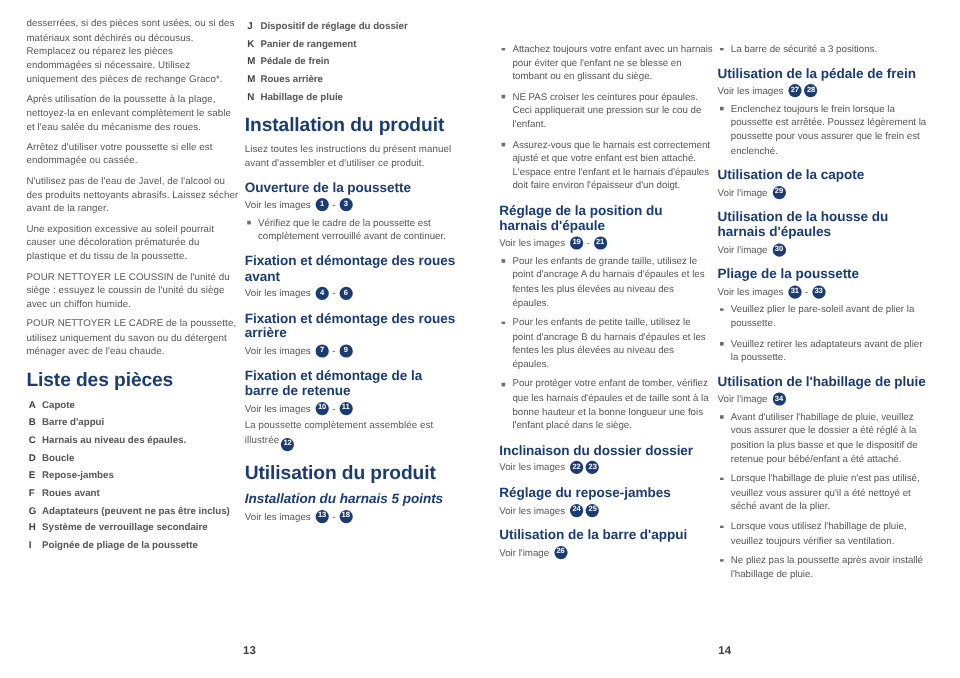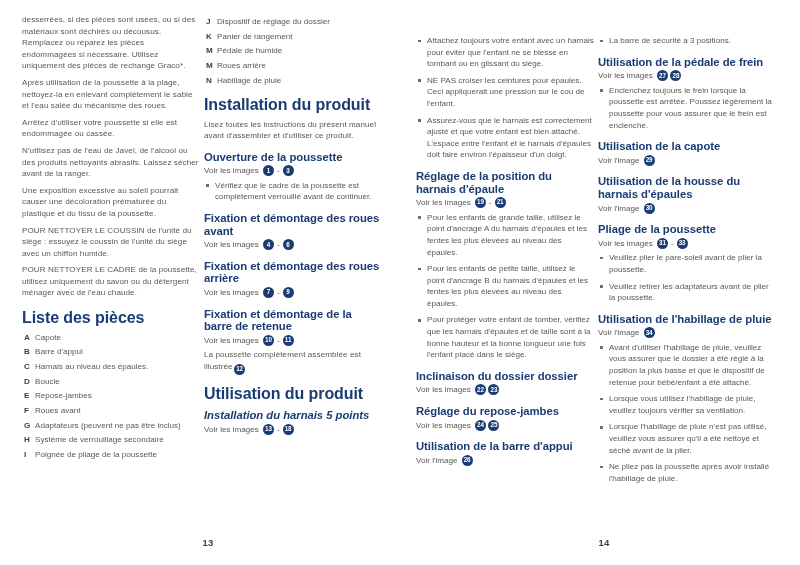--- a/index.html
+++ b/index.html
@@ -83,20 +83,21 @@
   .part .ltr {
     flex: 0 0 11px;
     font-weight: bold;
     color: #3f3f41;
     text-align: left;
     padding-left: 2px;
   }
   .part .ptxt {
     flex: 1 1 auto;
     color: #58585a;
+    font-weight: bold;
   }
 
   
   ul.bullets {
     list-style: none;
     margin: 2px 0 5px 0;
     padding: 0;
   }
   ul.bullets li {
     position: relative;
@@ -230,21 +231,21 @@
           <div class="part">
             <span class="ltr">J</span>
             <span class="ptxt">Dispositif de réglage du dossier</span>
           </div>
           <div class="part">
             <span class="ltr">K</span>
             <span class="ptxt">Panier de rangement</span>
           </div>
           <div class="part">
             <span class="ltr">M</span>
-            <span class="ptxt">Pédale de humide</span>
+            <span class="ptxt">Pédale de frein</span>
           </div>
           <div class="part">
             <span class="ltr">M</span>
             <span class="ptxt">Roues arrière</span>
           </div>
           <div class="part">
             <span class="ltr">N</span>
             <span class="ptxt">Habillage de pluie</span>
           </div>
         </div>
@@ -386,22 +387,22 @@
           <li>Veuillez retirer les adaptateurs avant de plier la poussette.</li>
         </ul>
 
         <h2>Utilisation de l'habillage de pluie</h2>
         <div class="seeimg">
           <span class="lbl">Voir l'image</span>
           <span class="badge">34</span>
         </div>
         <ul class="bullets">
           <li>Avant d'utiliser l'habillage de pluie, veuillez vous assurer que le dossier a été réglé à la position la plus basse et que le dispositif de retenue pour bébé/enfant a été attaché.</li>
+          <li>Lorsque l'habillage de pluie n'est pas utilisé, veuillez vous assurer qu'il a été nettoyé et séché avant de la plier.</li>
           <li>Lorsque vous utilisez l'habillage de pluie, veuillez toujours vérifier sa ventilation.</li>
-          <li>Lorsque l'habillage de pluie n'est pas utilisé, veuillez vous assurer qu'il a été nettoyé et séché avant de la plier.</li>
           <li>Ne pliez pas la poussette après avoir installé l'habillage de pluie.</li>
         </ul>
       </div>
 
     </div>
   </div>
 
   <div class="folio folio-left">13</div>
   <div class="folio folio-right">14</div>
 

